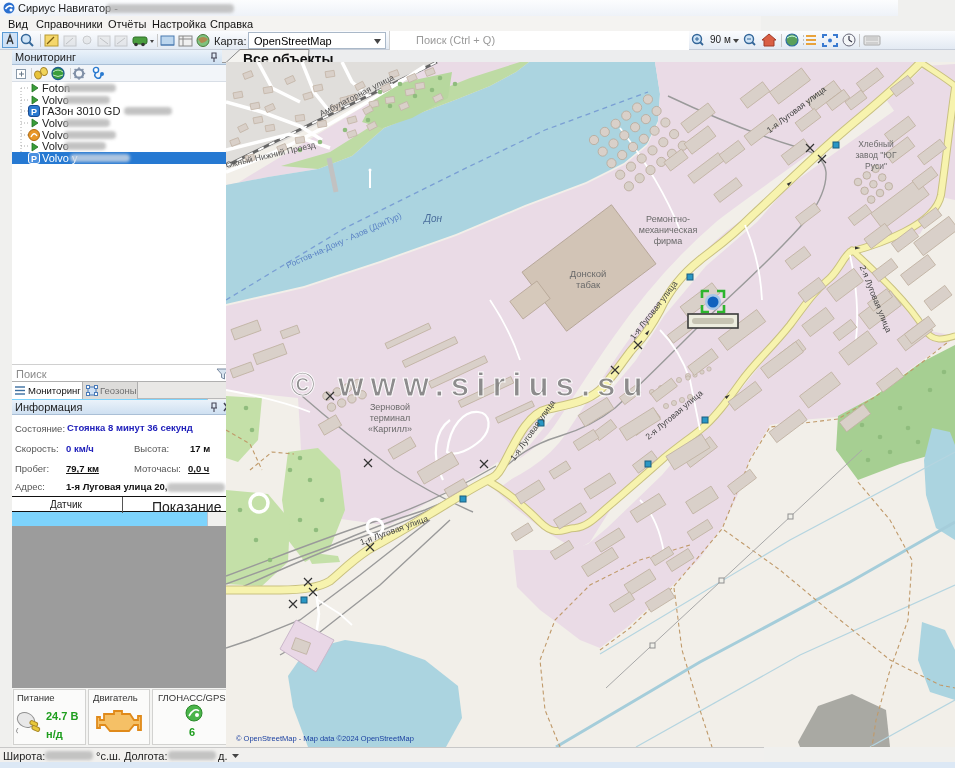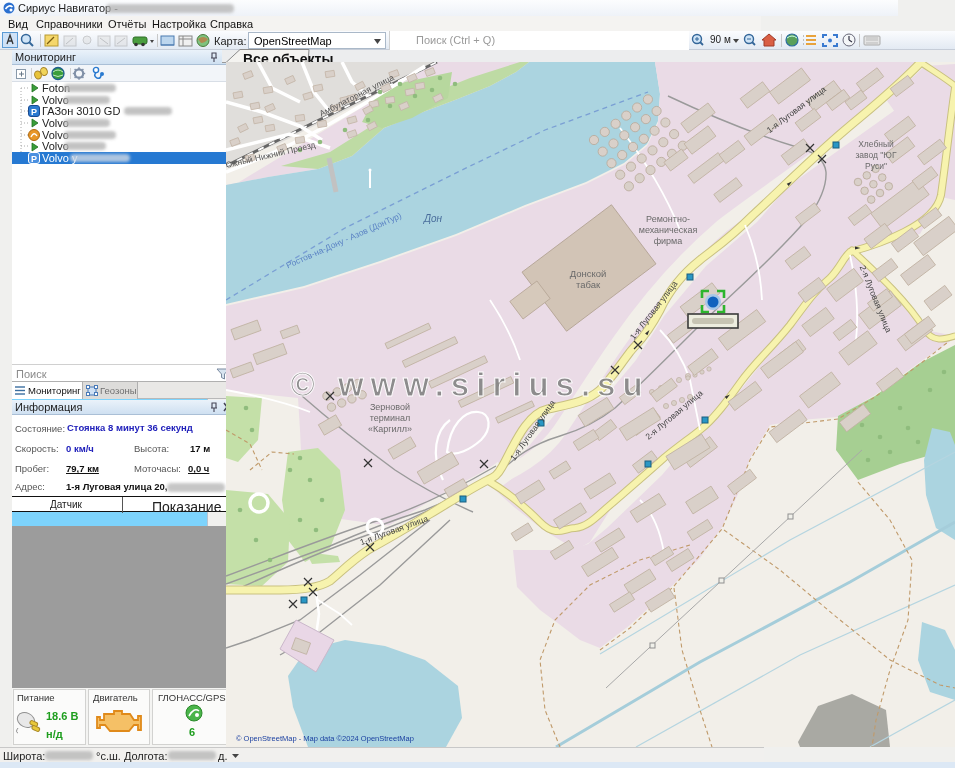--- a/index.html
+++ b/index.html
@@ -257,21 +257,21 @@
       </div>
 <div class="abs" style="left:140px;top:1px;width:81px;height:56px;background:#fbfbfa;border:1px solid #d2d2d0;">
         <span class="abs" style="left:5px;top:2px;font-size:9.5px;">ГЛОНАСС/GPS</span>
       </div>
 <svg class="abs" style="left:2px;top:18px" width="30" height="28">
 <ellipse cx="12" cy="14" rx="9" ry="7" fill="#e8e8e8" stroke="#909090" transform="rotate(25 12 14)"></ellipse>
 <rect x="17" y="14" width="8" height="4" rx="2" fill="#e8c83a" stroke="#a8882a" transform="rotate(25 17 14)"></rect>
 <rect x="19" y="19" width="8" height="4" rx="2" fill="#e8c83a" stroke="#a8882a" transform="rotate(25 19 19)"></rect>
 <path d="M4,22 Q1,26 4,27" stroke="#909090" fill="none"></path>
       </svg>
-<span class="abs" style="left:34px;top:22px;color:#1e9e1e;font-weight:bold;">18.6 В</span>
+<span class="abs" style="left:34px;top:22px;color:#1e9e1e;font-weight:bold;">24.7 В</span>
 <span class="abs" style="left:34px;top:40px;color:#1e9e1e;font-weight:bold;">н/д</span>
 <svg class="abs" style="left:84px;top:20px" width="46" height="26">
 <path d="M8,6 L18,6 L18,3 L26,3 L26,6 L34,6 L38,12 L42,12 L42,8 L45,8 L45,22 L42,22 L42,17 L38,17 L33,23 L14,23 L9,17 L4,17 L4,20 L1,20 L1,9 L4,9 L4,12 L8,12 Z" fill="#f5c066" stroke="#e08a1a" stroke-width="1.8"></path>
       </svg>
 <svg class="abs" style="left:173px;top:16px" width="18" height="18">
         <circle cx="9" cy="9" r="8" fill="#4ab44a" stroke="#2a8a2a"></circle>
         <path d="M4,12 Q9,3 14,7" stroke="#fff" stroke-width="1.6" fill="none"></path>
         <circle cx="12" cy="11" r="2" fill="#fff"></circle>
       </svg>
 <span class="abs" style="left:177px;top:38px;color:#1e9e1e;font-weight:bold;">6</span>

